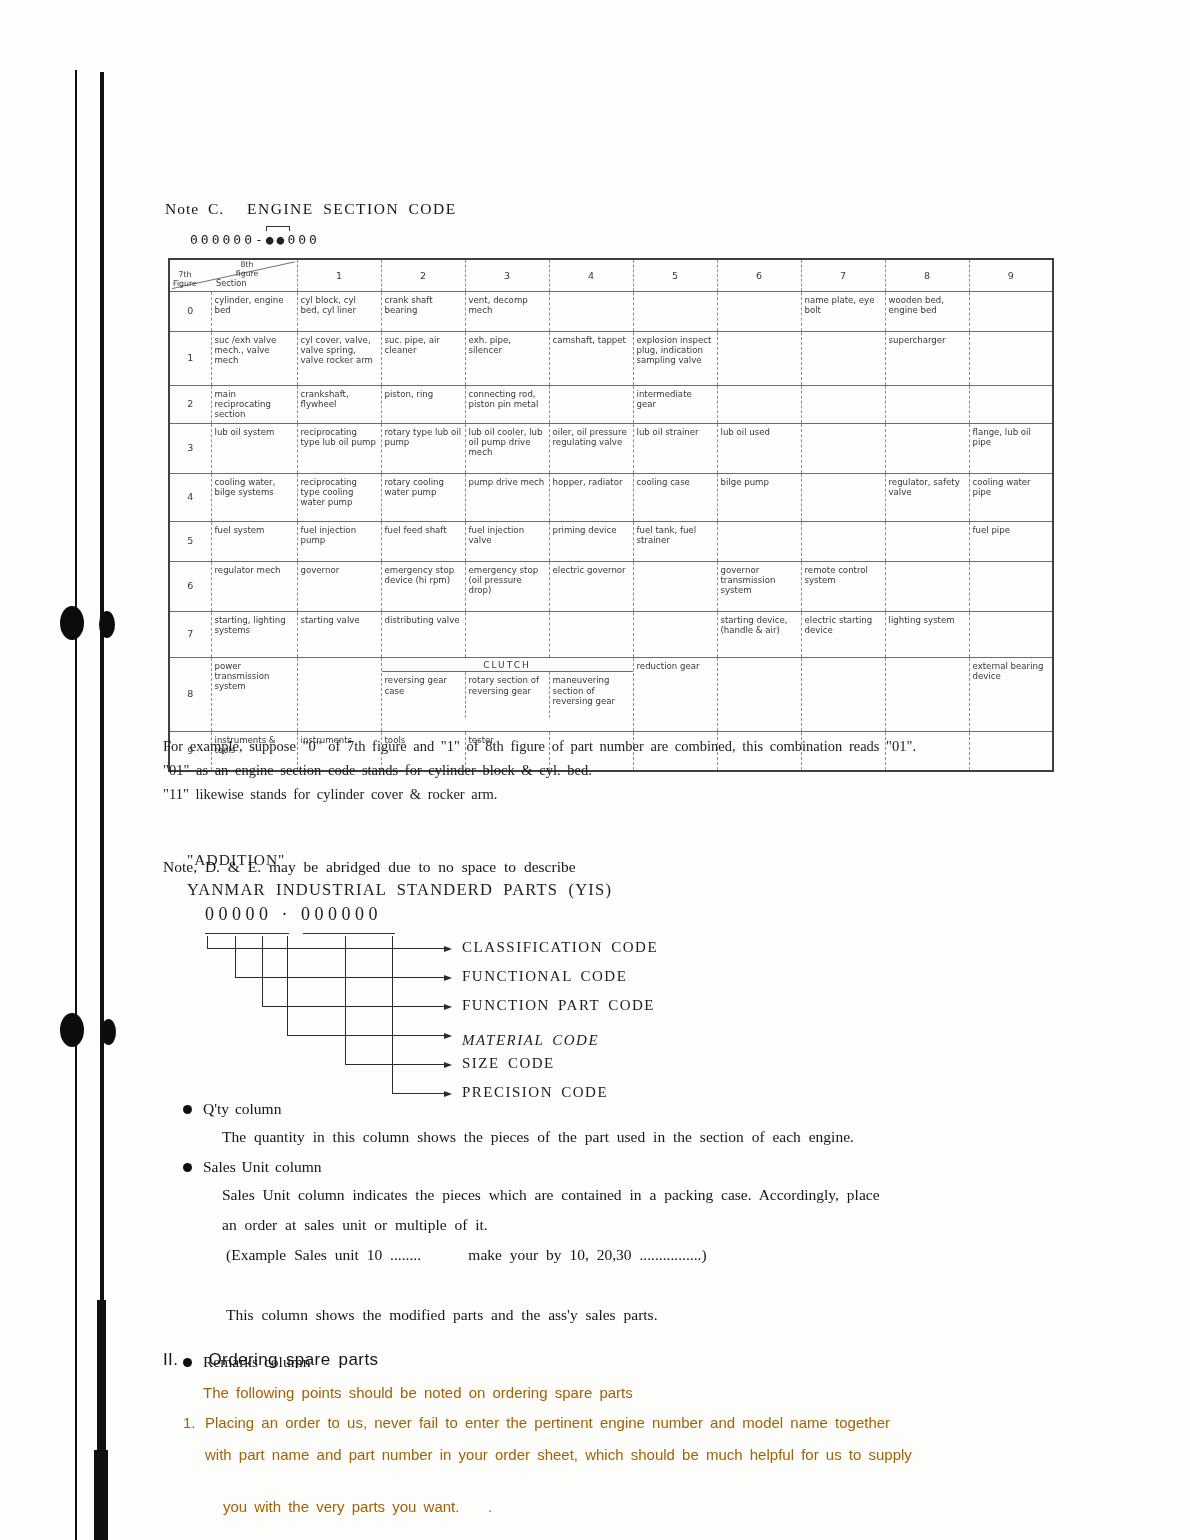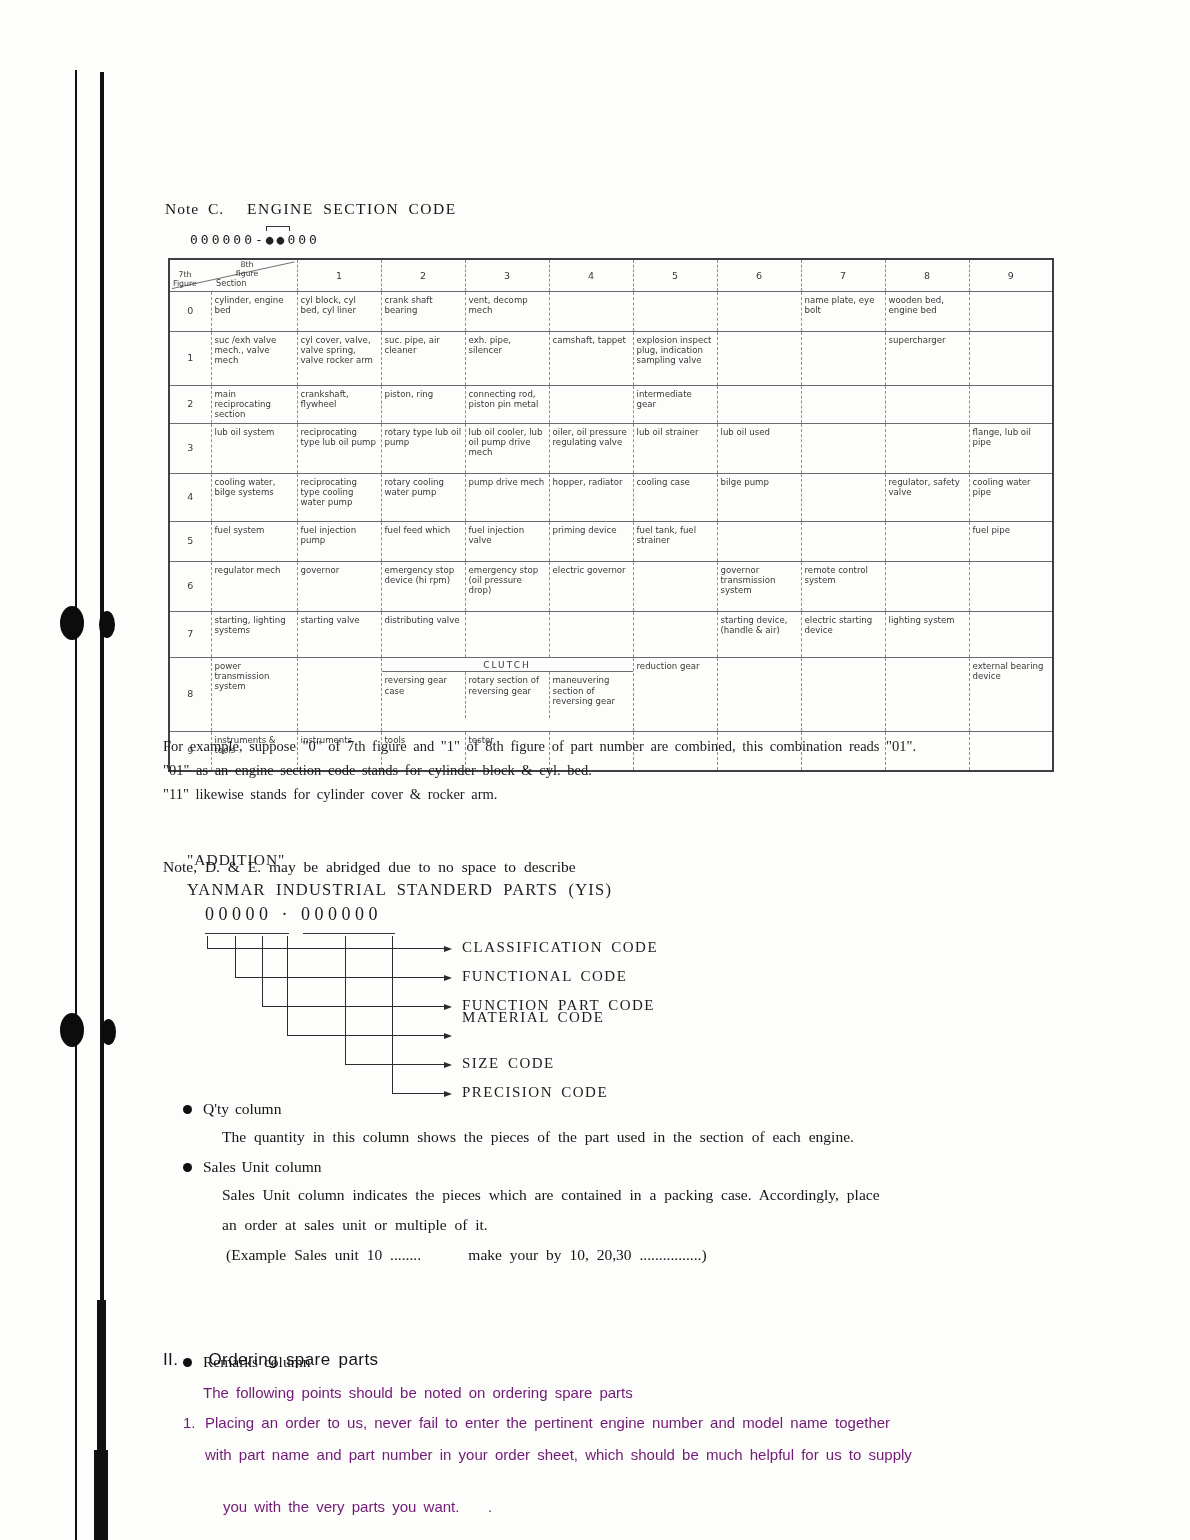--- a/index.html
+++ b/index.html
@@ -60,21 +60,21 @@
   .lline::after { content:""; position:absolute; right:-2px; bottom:-4px; width:0; height:0;
                   border-left:8px solid #2c2c2c; border-top:3.5px solid transparent; border-bottom:3.5px solid transparent; }
   .dlabel { position:absolute; font-size:15px; letter-spacing:1.5px; word-spacing:3px; color:#1c1c1c; white-space:nowrap; }
 
   
   .blt { display:inline-block; width:9px; height:9px; border-radius:50%; background:#101010; margin-right:11px; }
   .blt-title { font-size:15.5px; word-spacing:2px; color:#141414; }
 
   
   .ord-head { font-family:"Liberation Sans", sans-serif; font-size:17px; letter-spacing:.4px; word-spacing:3px; color:#141414; }
-  .ord-body { font-family:"Liberation Sans", sans-serif; font-size:15px; word-spacing:3px; color:#701a75; white-space:pre-wrap; }
+  .ord-body { font-family:"Liberation Sans", sans-serif; font-size:15px; word-spacing:3px; color:#a16207; white-space:pre-wrap; }
 </style>
 </head>
 <body>
 
 <div class="page">
 
   <div class="scanline" style="left:75px; top:70px; width:2px; height:1470px;"></div>
   <div class="scanline" style="left:100px; top:72px; width:4px; height:1468px;"></div>
   <div class="scanline" style="left:97px; top:1300px; width:9px; height:240px;"></div>
   <div class="scanline" style="left:94px; top:1450px; width:14px; height:90px;"></div>
@@ -198,21 +198,21 @@
         <td>bilge pump</td>
         <td></td>
         <td>regulator, safety valve</td>
         <td>cooling water pipe</td>
       </tr>
 
       <tr style="height:40px;">
         <td class="fig">5</td>
         <td>fuel system</td>
         <td>fuel injection pump</td>
-        <td>fuel feed which</td>
+        <td>fuel feed shaft</td>
         <td>fuel injection valve</td>
         <td>priming device</td>
         <td>fuel tank, fuel strainer</td>
         <td></td>
         <td></td>
         <td></td>
         <td>fuel pipe</td>
       </tr>
 
       <tr style="height:50px;">
@@ -296,40 +296,41 @@
     <div class="lline" style="left:10px;  top:32px; width:243px; height:13px;"></div>
     <div class="lline" style="left:38px;  top:32px; width:215px; height:42px;"></div>
     <div class="lline" style="left:65px;  top:32px; width:188px; height:71px;"></div>
     <div class="lline" style="left:90px;  top:32px; width:163px; height:100px;"></div>
     <div class="lline" style="left:148px; top:32px; width:105px; height:129px;"></div>
     <div class="lline" style="left:195px; top:32px; width:58px;  height:158px;"></div>
 
     <div class="dlabel" style="left:265px; top:35px;">CLASSIFICATION CODE</div>
     <div class="dlabel" style="left:265px; top:64px;">FUNCTIONAL CODE</div>
     <div class="dlabel" style="left:265px; top:93px;">FUNCTION PART CODE</div>
-    <div class="dlabel" style="left:265px; top:105px;">MATERIAL CODE</div>
+    <div class="dlabel" style="left:265px; top:128px;font-style:italic;">MATERIAL CODE</div>
     <div class="dlabel" style="left:265px; top:151px;">SIZE CODE</div>
     <div class="dlabel" style="left:265px; top:180px;">PRECISION CODE</div>
   </div>
 
   <div class="abs blt-title" style="left:183px; top:1100px;">
     <span class="blt"></span><span>Q'ty column</span>
   </div>
   <div class="abs body-lg" style="left:222px; top:1128px; width:880px;">The quantity in this column shows the pieces of the part used in the section of each engine.</div>
 
   <div class="abs blt-title" style="left:183px; top:1158px;text-align:center;">
     <span class="blt"></span><span>Sales Unit column</span>
   </div>
   <div class="abs body-lg" style="left:222px; top:1186px; width:900px;">Sales Unit column indicates the pieces which are contained in a packing case. Accordingly, place</div>
   <div class="abs body-lg" style="left:222px; top:1216px; width:900px;">an order at sales unit or multiple of it.</div>
   <div class="abs body-lg" style="left:226px; top:1246px; width:900px;">(Example Sales unit 10 ........      make your by 10, 20,30 ................)</div>
 
   <div class="abs blt-title" style="left:183px; top:1339px;margin-top:14px;">
     <span class="blt"></span><span>Remarks column</span>
   </div>
+  <div class="abs body-lg" style="left:226px; top:1306px; width:900px;">This column shows the modified parts and the ass'y sales parts.</div>
 
   <div class="abs ord-head" style="left:163px; top:1350px;">
     <span>II.</span>
     <span style="margin-left:22px;">Ordering spare parts</span>
   </div>
   <div class="abs ord-body" style="left:203px; top:1384px; width:900px;">The following points should be noted on ordering spare parts</div>
 
   <div class="abs ord-body" style="left:183px; top:1414px;">1.</div>
   <div class="abs ord-body" style="left:205px; top:1414px; width:920px;">Placing an order to us, never fail to enter the pertinent engine number and model name together</div>
   <div class="abs ord-body" style="left:205px; top:1446px; width:920px;">with part name and part number in your order sheet, which should be much helpful for us to supply</div>

